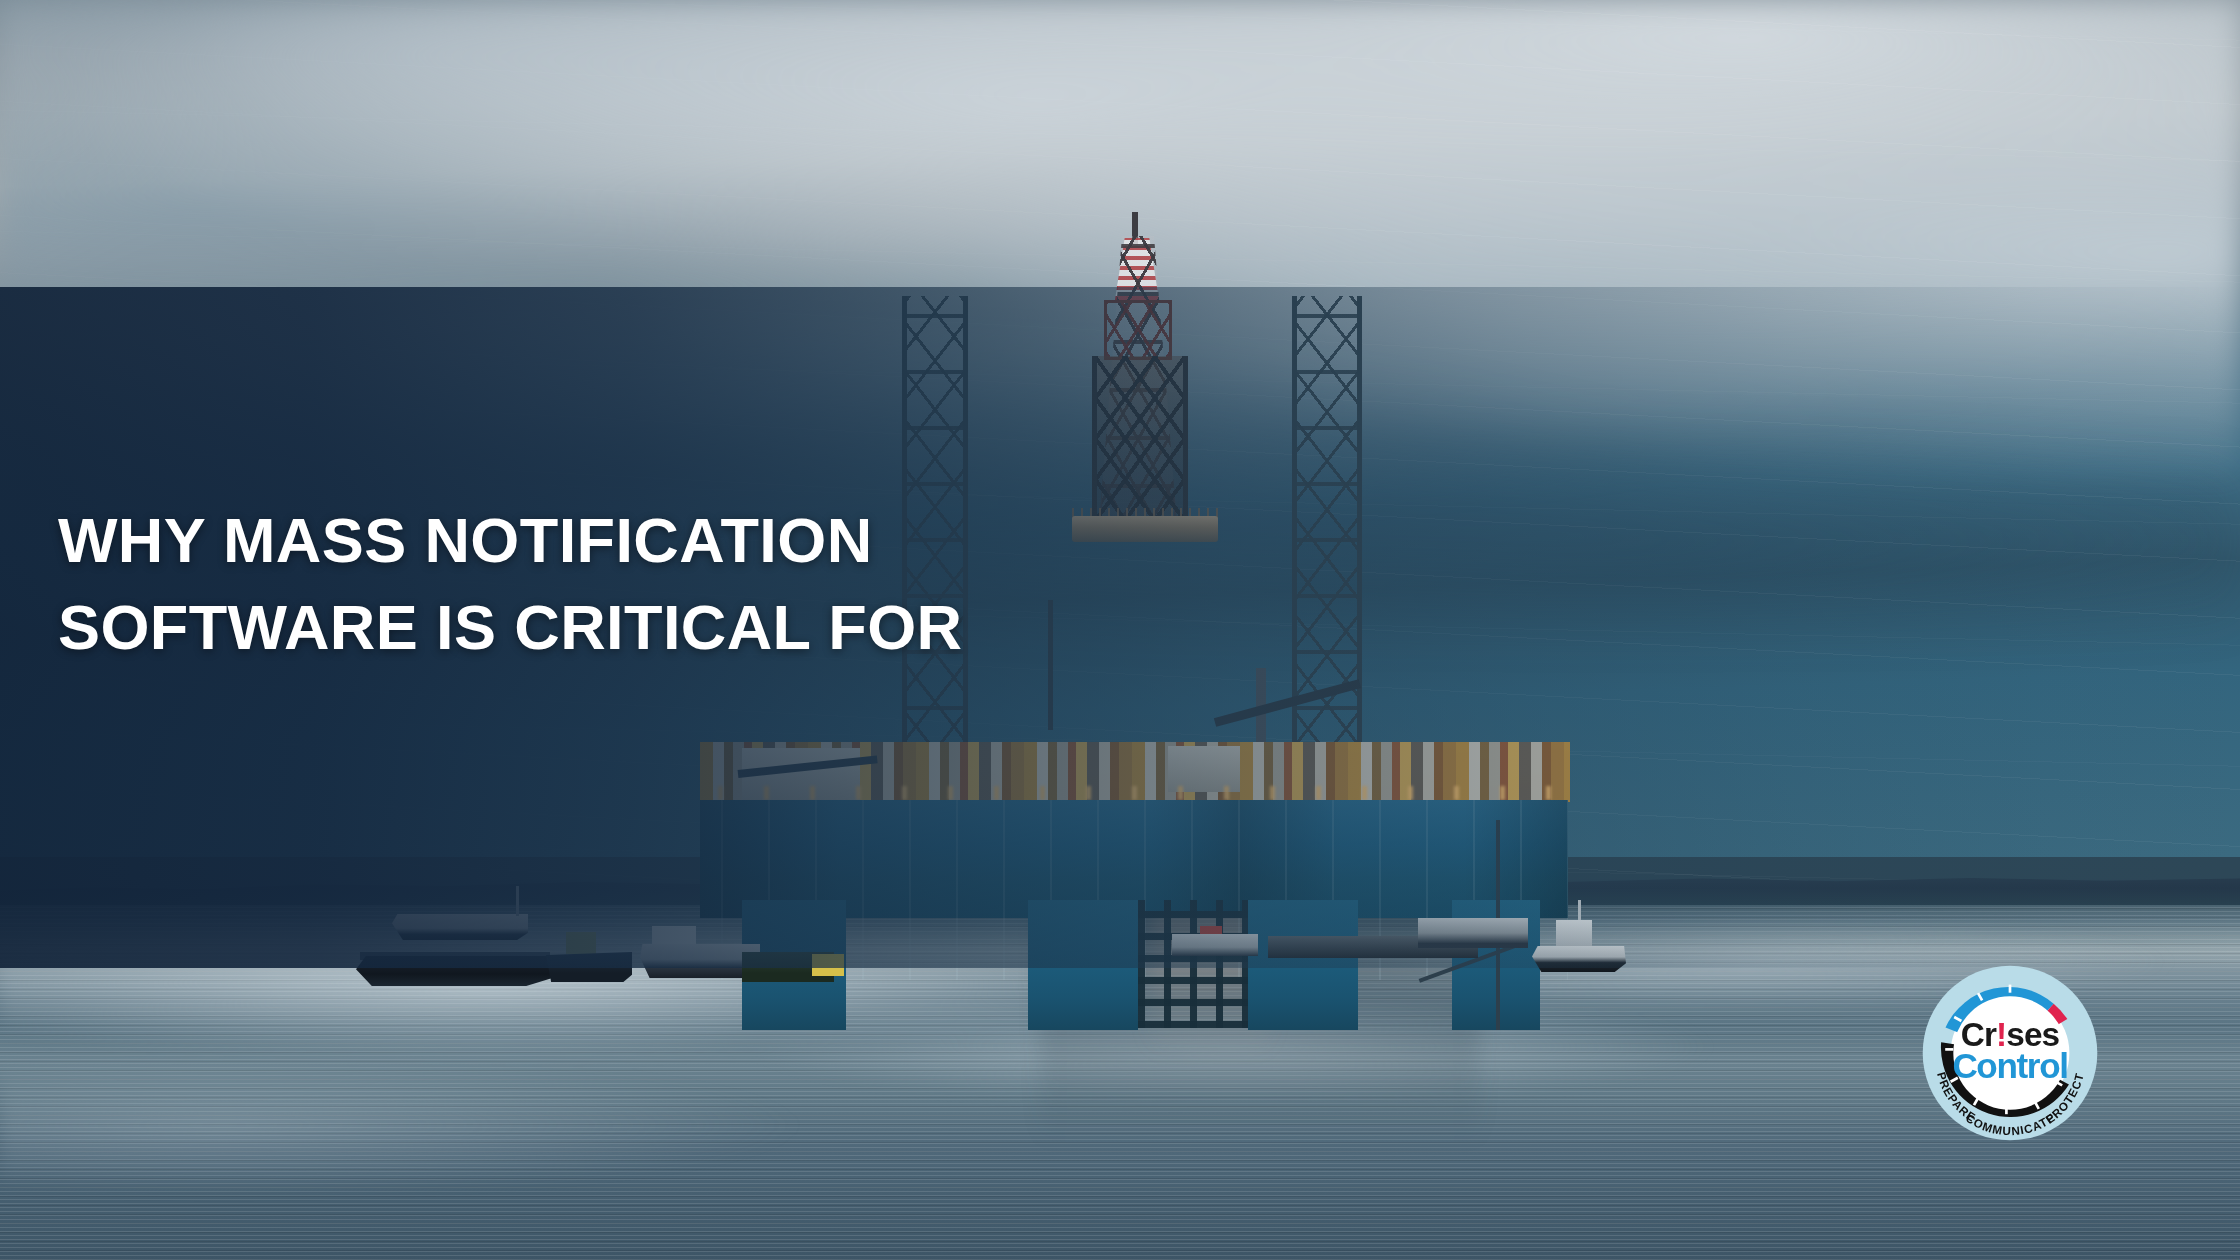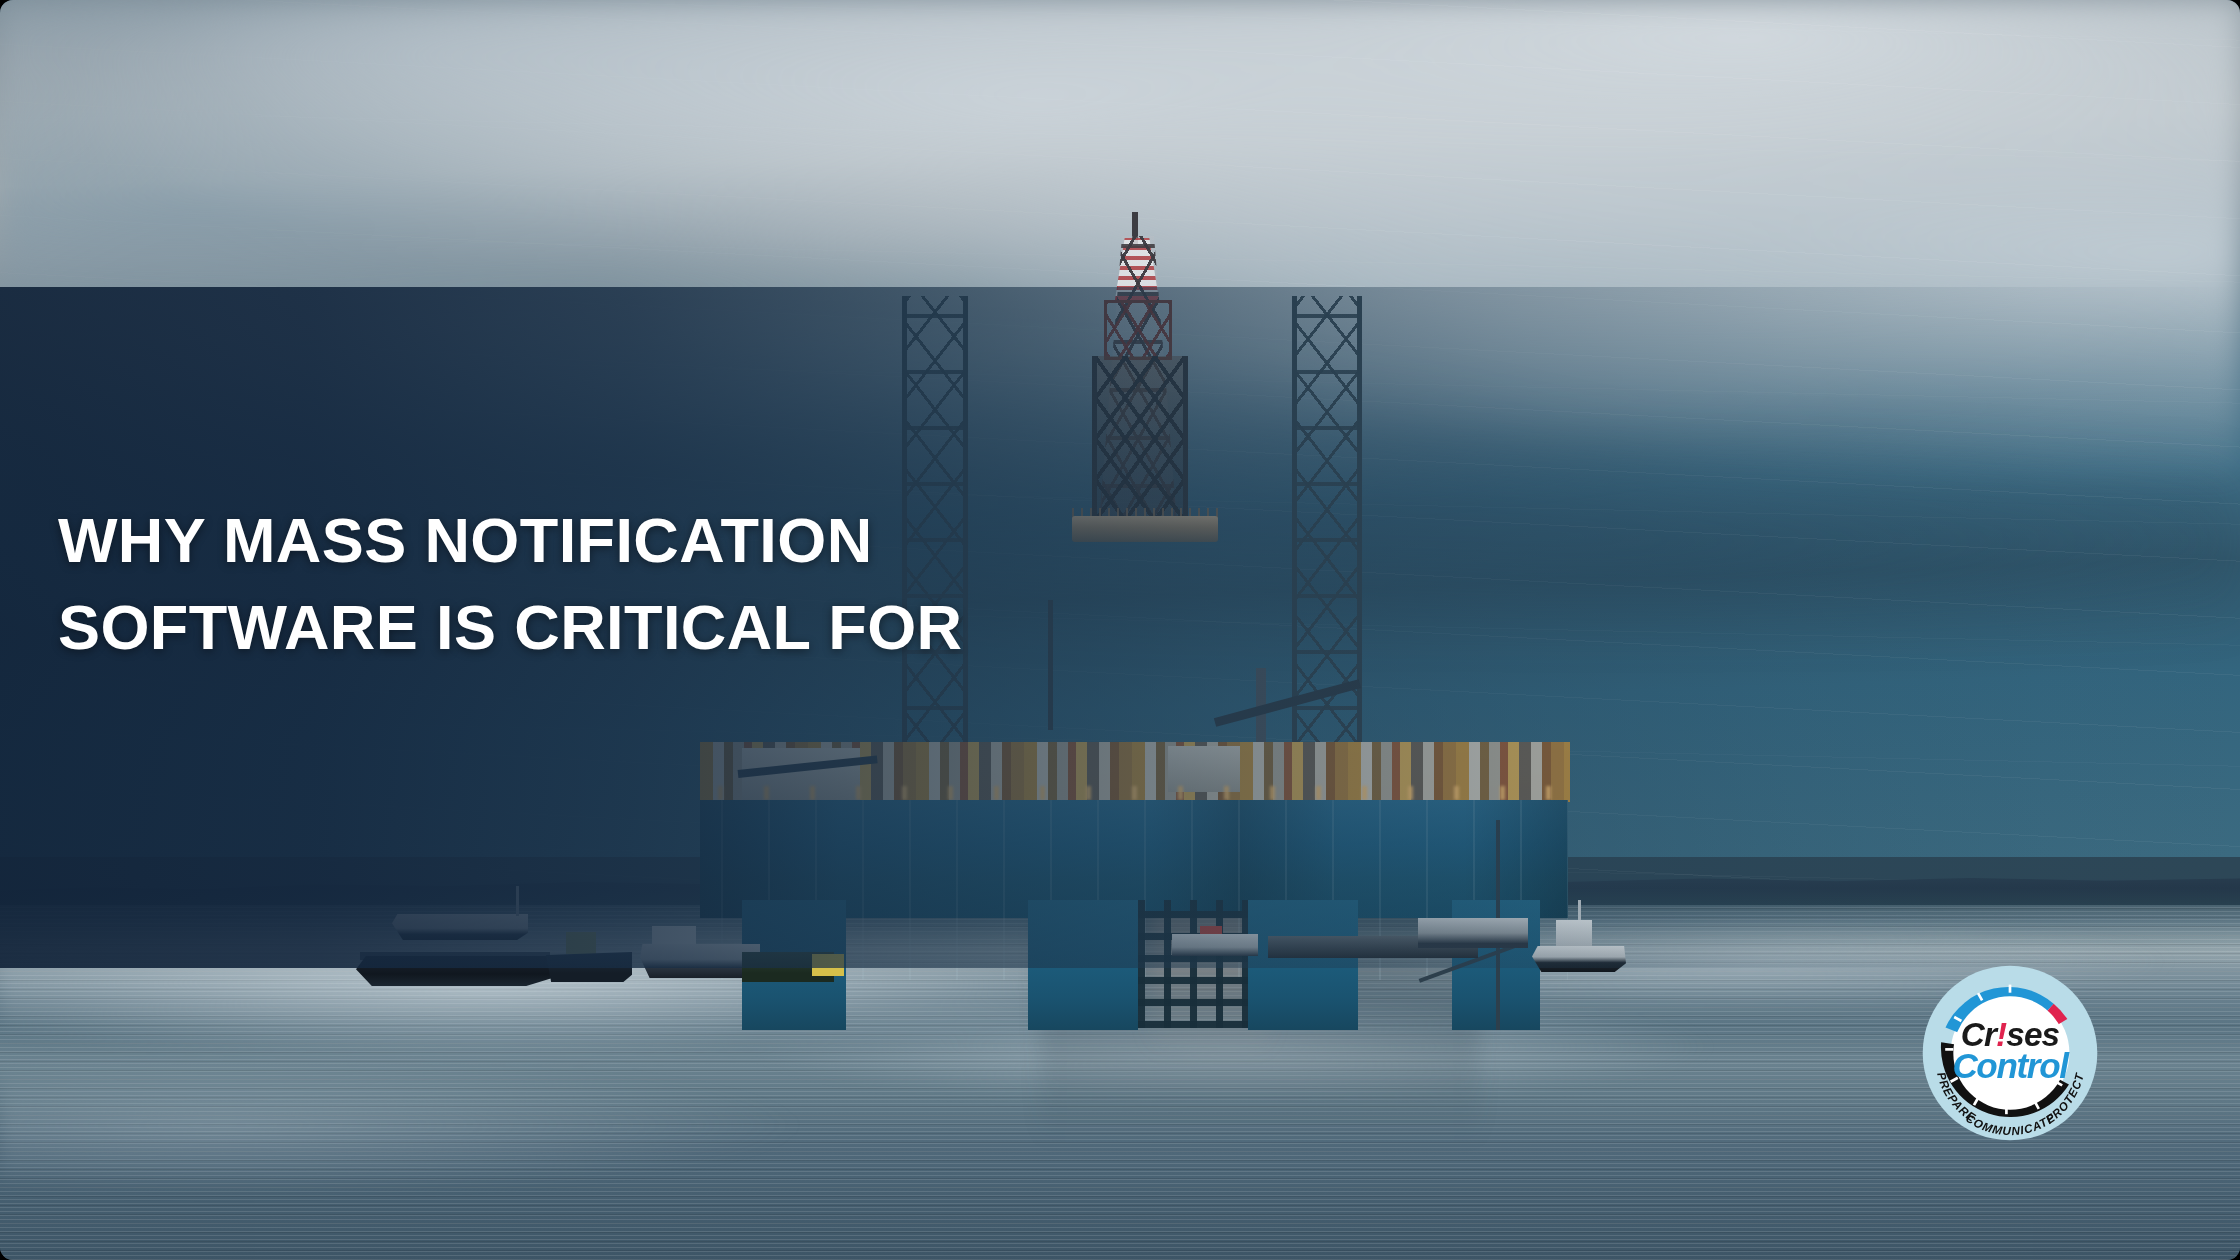--- a/index.html
+++ b/index.html
@@ -3,21 +3,20 @@
 <meta charset="utf-8">
 <style>
   html,body{margin:0;padding:0;background:#000;}
   *{box-sizing:border-box;}
   .stage{
     position:relative;
     width:2240px;height:1260px;
     overflow:hidden;
     font-family:"Liberation Sans", sans-serif;
     background:#2d4757;
-    border-radius:13px;
   }
 
   
   .photo{position:absolute;inset:0;overflow:hidden;}
 
   
   .sky{
     position:absolute;left:0;top:0;width:100%;height:68%;
     background:
       linear-gradient(178deg,
@@ -361,21 +360,21 @@
     line-height:87px;
     letter-spacing:.4px;
     text-transform:uppercase;
     text-shadow:0 2px 10px rgba(0,0,0,.45);
   }
   .headline div{white-space:nowrap;}
 
   
   .logo{
     position:absolute;left:1920px;top:963px;
-    width:180px;height:180px;font-style:italic;
+    width:180px;height:180px;
   }
   .logo svg{display:block;width:180px;height:180px;}
 </style>
 </head>
 <body>
 
 <div class="stage">
 
   <div class="photo">
 

